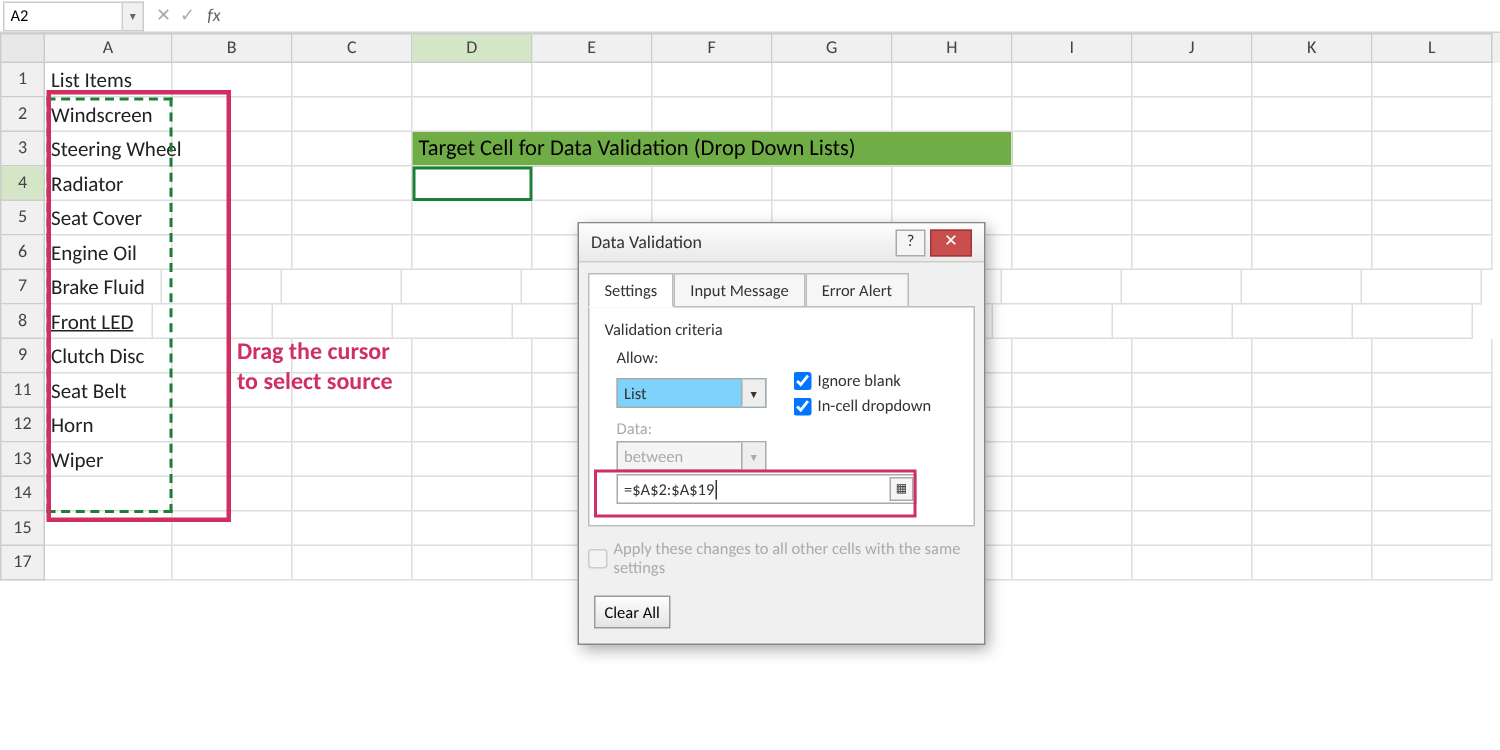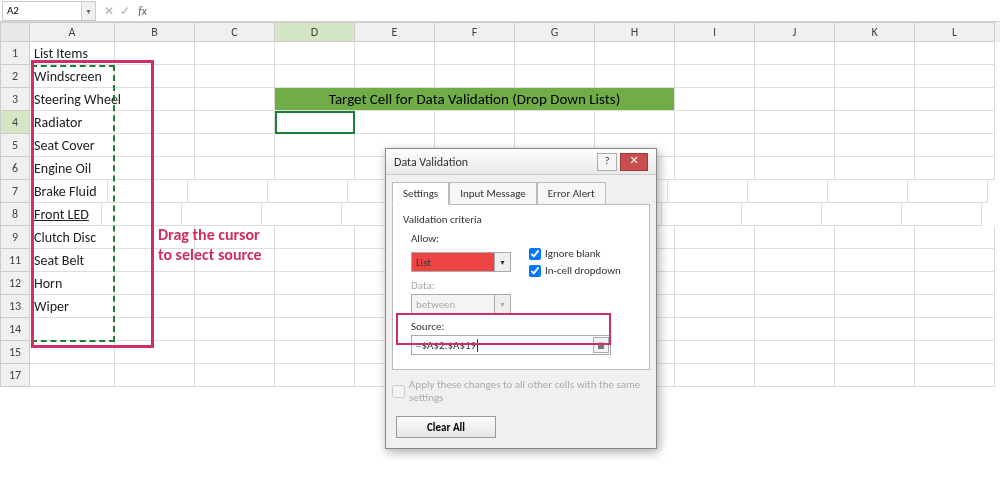--- a/index.html
+++ b/index.html
@@ -34,30 +34,30 @@
 .dlg-help { width: 20px; height: 18px; border: 1px solid #aaa; background: #f5f5f5; text-align: center; font-size: 11px; margin-right: 3px; }
 .dlg-close { width: 28px; height: 18px; background: #c94f4f; border: 1px solid #a03838; color: #fff; text-align: center; font-size: 11px; }
 .dlg-tabs { display: flex; padding: 6px 6px 0 6px; gap: 0; }
 .dlg-tab { padding: 4px 10px; border: 1px solid #bbb; background: #f6f6f6; font-size: 11px; position: relative; top: 1px; }
 .dlg-tab.active { background: #fff; border-bottom: 1px solid #fff; z-index: 2; }
 .dlg-body { border: 1px solid #bbb; background: #fff; margin: 0 6px; padding: 8px 10px 12px 10px; position: relative; }
 .dlg-group-title { font-size: 11px; margin-bottom: 6px; }
 .dlg-row { display: flex; align-items: center; gap: 8px; margin: 2px 0; }
 .dlg-label { font-size: 11px; color: #333; }
 .dlg-label.dis { color: #aaa; }
-.dlg-select { width: 100px; height: 20px; border: 1px solid #aaa; background: #ef4444; display: flex; align-items: center; padding: 0 4px; font-size: 11px; position: relative; }
+.dlg-select { width: 100px; height: 20px; border: 1px solid #aaa; background: #7dd3fc; display: flex; align-items: center; padding: 0 4px; font-size: 11px; position: relative; }
 .dlg-select.dis { color: #aaa; background: #f4f4f4; }
 .dlg-select .dd { position: absolute; right: 0; top: 0; width: 16px; height: 100%; border-left: 1px solid #aaa; background: #eee; display: flex; align-items: center; justify-content: center; font-size: 7px; }
 .dlg-check { display: flex; align-items: center; gap: 4px; font-size: 11px; }
 .dlg-check input { width: 12px; height: 12px; }
 .dlg-source { width: 200px; height: 20px; border: 1px solid #aaa; background: #fff; display: flex; align-items: center; padding: 0 4px; font-size: 11px; position: relative; }
 .dlg-source .pick { position: absolute; right: 1px; top: 1px; width: 16px; height: 16px; border: 1px solid #aaa; background: #f5f5f5; display: flex; align-items: center; justify-content: center; font-size: 8px; }
 .dlg-apply { margin: 8px 6px 4px 6px; display: flex; gap: 4px; align-items: center; color: #aaa; font-size: 11px; }
 .dlg-buttons { display: flex; justify-content: space-between; padding: 8px 10px 10px 10px; }
-.dlg-btn { height: 22px; padding: 0 30px; border: 1px solid #999; background: linear-gradient(#fdfdfd,#e4e4e4); font-size: 11px; font-weight: bold; }
+.dlg-btn { height: 22px; padding: 0 6px; border: 1px solid #999; background: linear-gradient(#fdfdfd,#e4e4e4); font-size: 11px; }
 .dlg-btn.primary { border: 1px solid #3b7dbf; box-shadow: 0 0 0 1px #b3d3f0 inset; }
 .dlg-right { display: flex; gap: 6px; }
 .src-highlight { position: absolute; border: 2px solid #d03060; pointer-events: none; }
 
 .col-A { width: 85px; } .col-B { width: 80px; } .col-C { width: 80px; } .col-D { width: 80px; }
 .col-E { width: 80px; } .col-F { width: 80px; } .col-G { width: 80px; } .col-H { width: 80px; }
 .col-I { width: 80px; } .col-J { width: 80px; } .col-K { width: 80px; } .col-L { width: 80px; }
 </style>
 </head>
 <body>
@@ -117,21 +117,21 @@
         <div class="cell col-I" style="width: 80px;"></div>
         <div class="cell col-J" style="width: 80px;"></div>
         <div class="cell col-K" style="width: 80px;"></div>
         <div class="cell col-L" style="width: 80px;"></div>
       </div>
       <div class="row">
         <div class="row-h">3</div>
         <div class="cell col-A" style="width: 85px;">Steering Wheel</div>
         <div class="cell col-B" style="width: 80px;"></div>
         <div class="cell col-C" style="width: 80px;"></div>
-        <div class="cell col-D merged-green" style="width: 400px; text-align: center;">Target Cell for Data Validation (Drop Down Lists)</div>
+        <div class="cell col-D merged-green" style="width: 400px;">Target Cell for Data Validation (Drop Down Lists)</div>
         <div class="cell col-I" style="width: 80px;"></div>
         <div class="cell col-J" style="width: 80px;"></div>
         <div class="cell col-K" style="width: 80px;"></div>
         <div class="cell col-L" style="width: 80px;"></div>
       </div>
       <div class="row">
         <div class="row-h sel">4</div>
         <div class="cell col-A" style="width: 85px;">Radiator</div>
         <div class="cell col-B" style="width: 80px;"></div>
         <div class="cell col-C" style="width: 80px;"></div>
@@ -351,21 +351,20 @@
             </label>
         </div>
       </div>
       <div class="dlg-label dis">Data:</div>
       <div class="dlg-row">
         <div class="dlg-select dis">
           <span>between</span>
           <span class="dd">▼</span>
         </div>
       </div>
-      <div class="dlg-label" style="margin-top:6px;">Source:</div>
       <div class="dlg-row" style="position:relative;">
         <div class="dlg-source">
           <span style="border-right:1px solid #333; padding-right:1px;">=$A$2:$A$19</span>
           <div class="pick">▦</div>
         </div>
       </div>
     </div>
     <div class="src-highlight" style="left:3px; top:108px; width:215px; height:32px;"></div>
   </div>
   <div class="dlg-apply">

